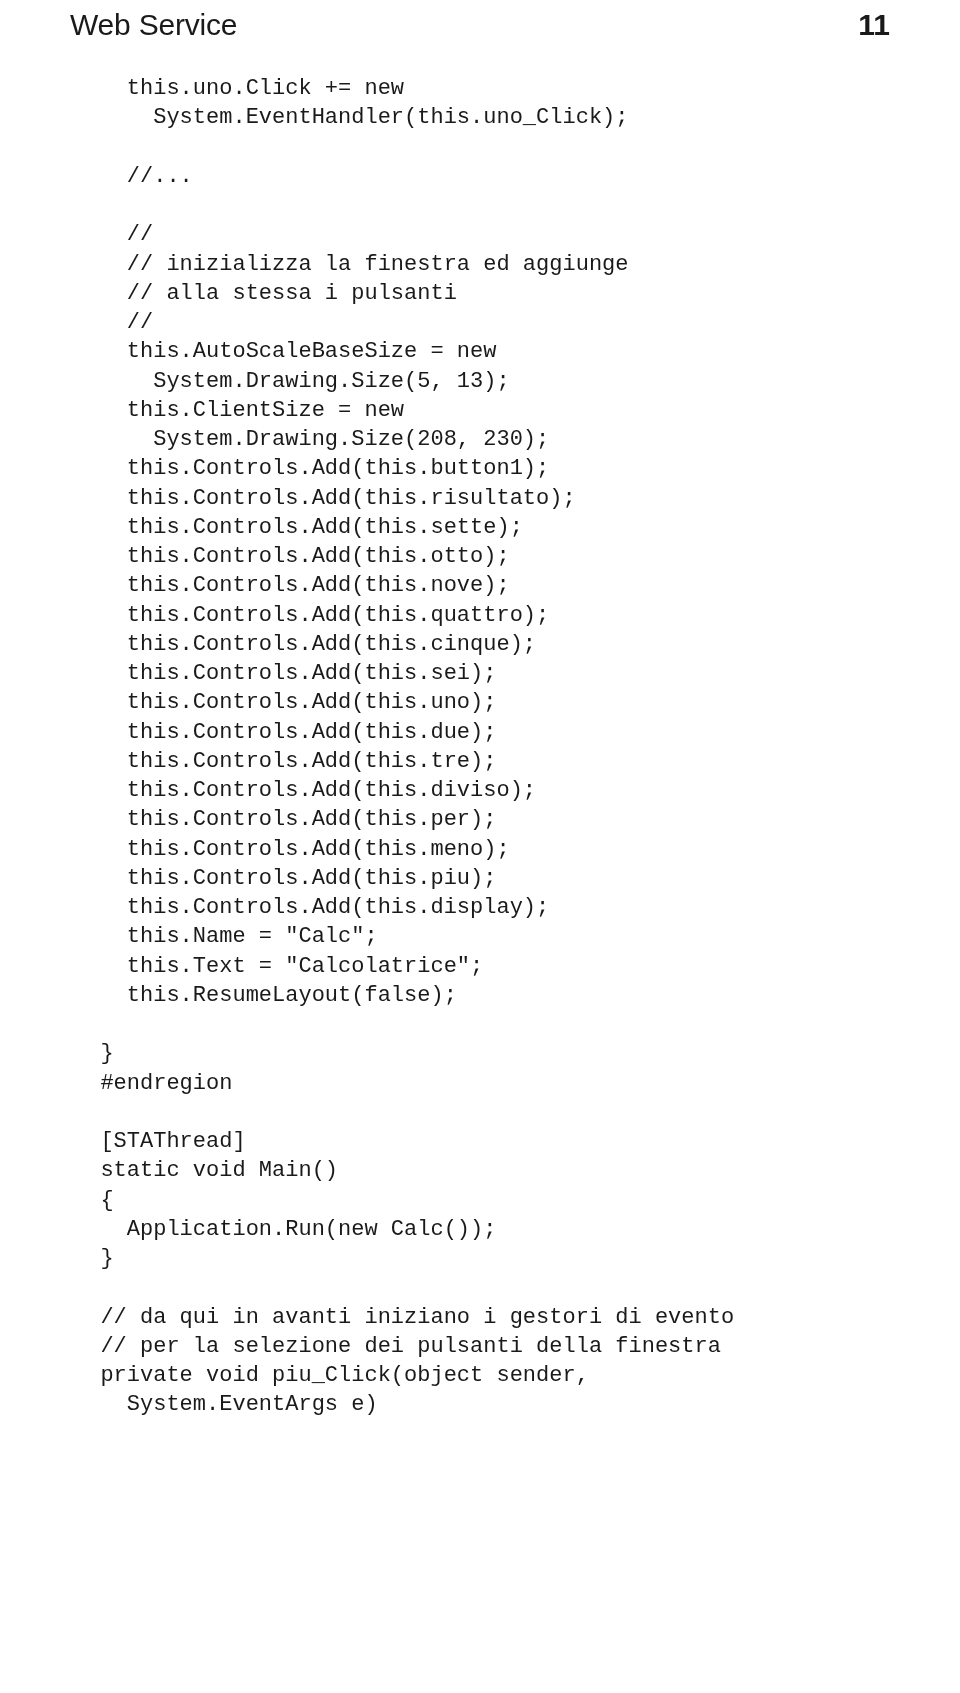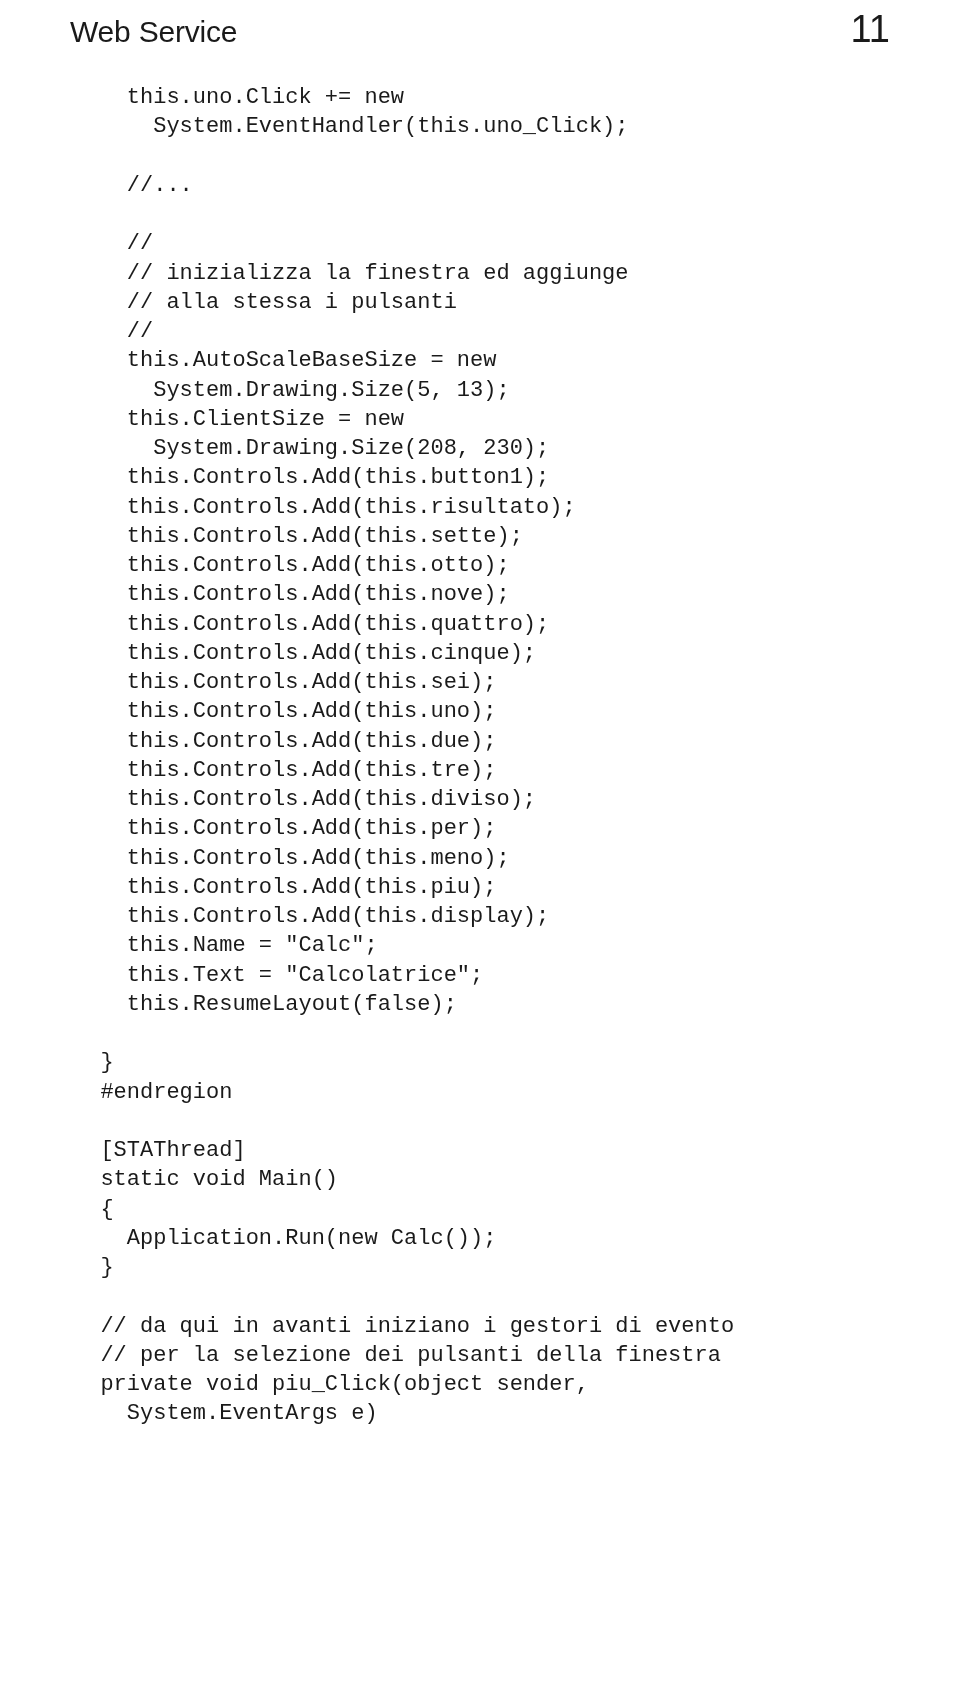--- a/index.html
+++ b/index.html
@@ -21,22 +21,22 @@
     padding-bottom: 28px;
   }
   .header-title {
     font-family: "Myriad Pro", "Segoe UI", "Helvetica Neue", Arial, sans-serif;
     font-size: 30px;
     font-weight: 400;
     letter-spacing: -0.2px;
   }
   .header-page {
     font-family: "Myriad Pro", "Segoe UI", "Helvetica Neue", Arial, sans-serif;
-    font-size: 38px;
-    font-weight: 400;
+    font-size: 30px;
+    font-weight: 700;
   }
   pre.code {
     font-family: "Courier New", Courier, monospace;
     font-size: 22px;
     line-height: 1.33;
     white-space: pre;
     margin: 4px;
     padding-left: 0;
   }
 </style>

